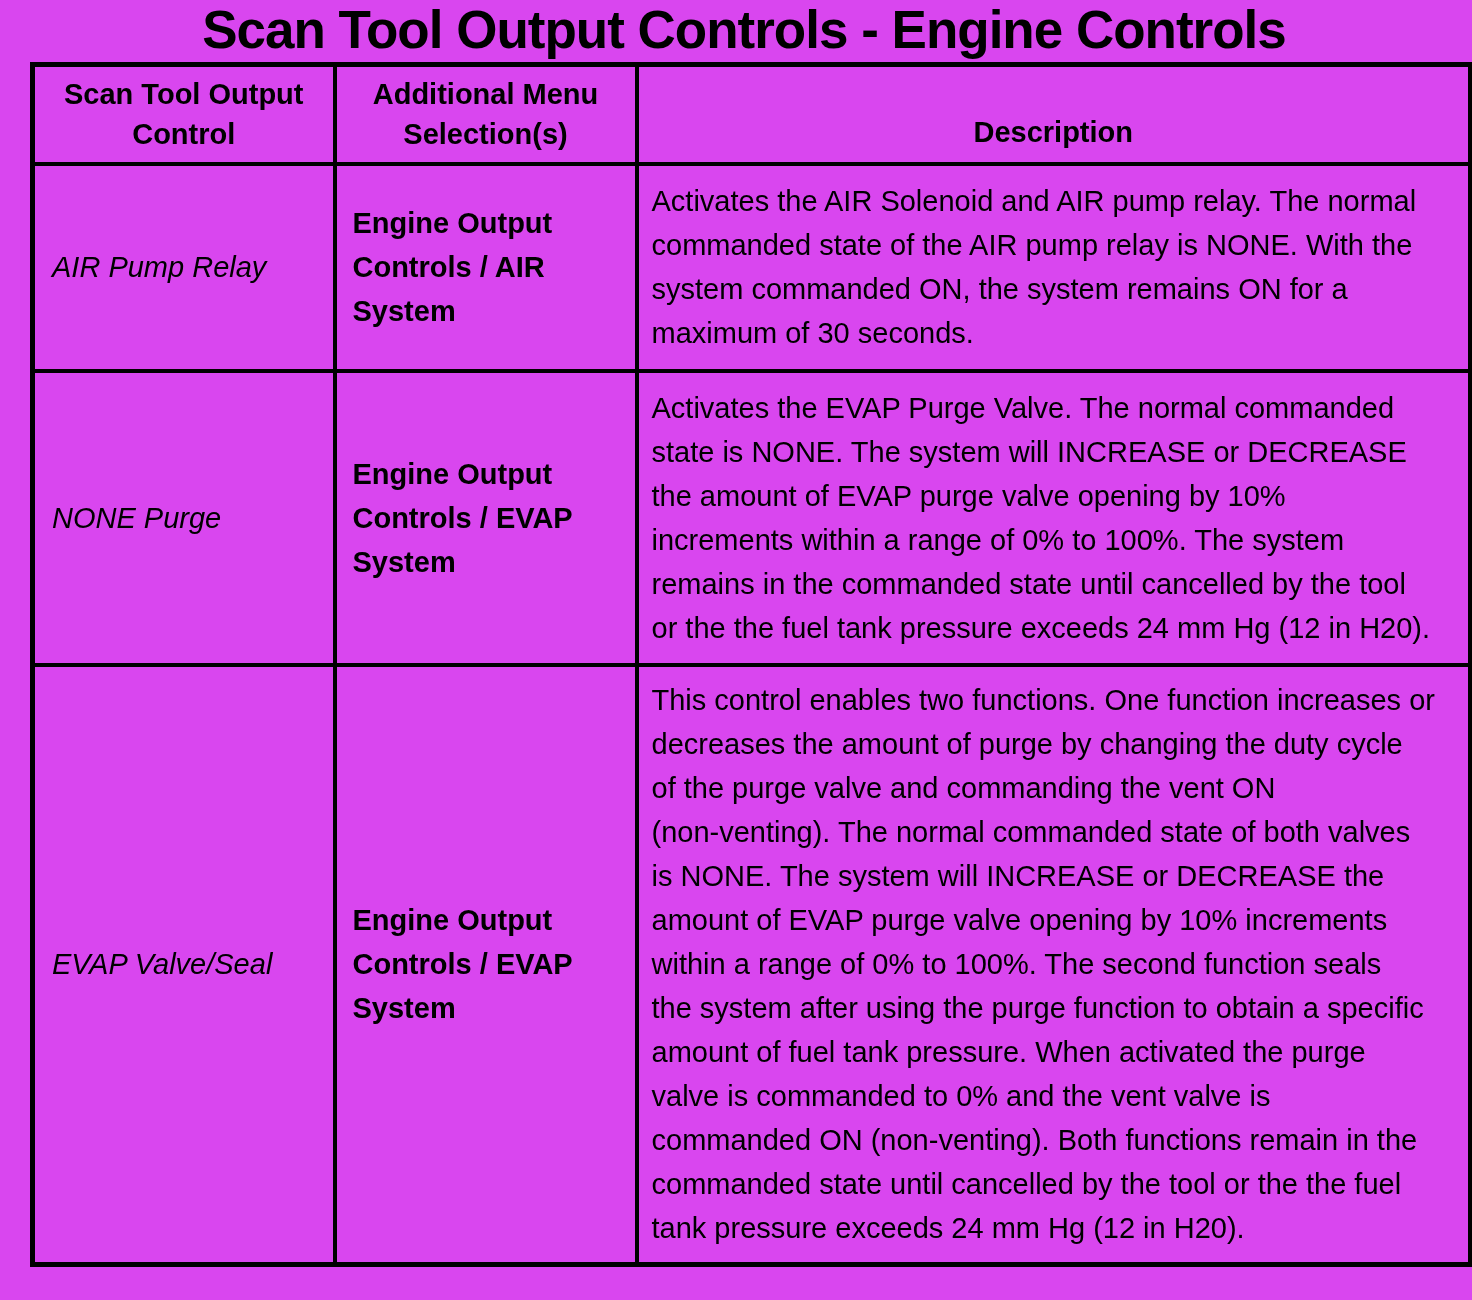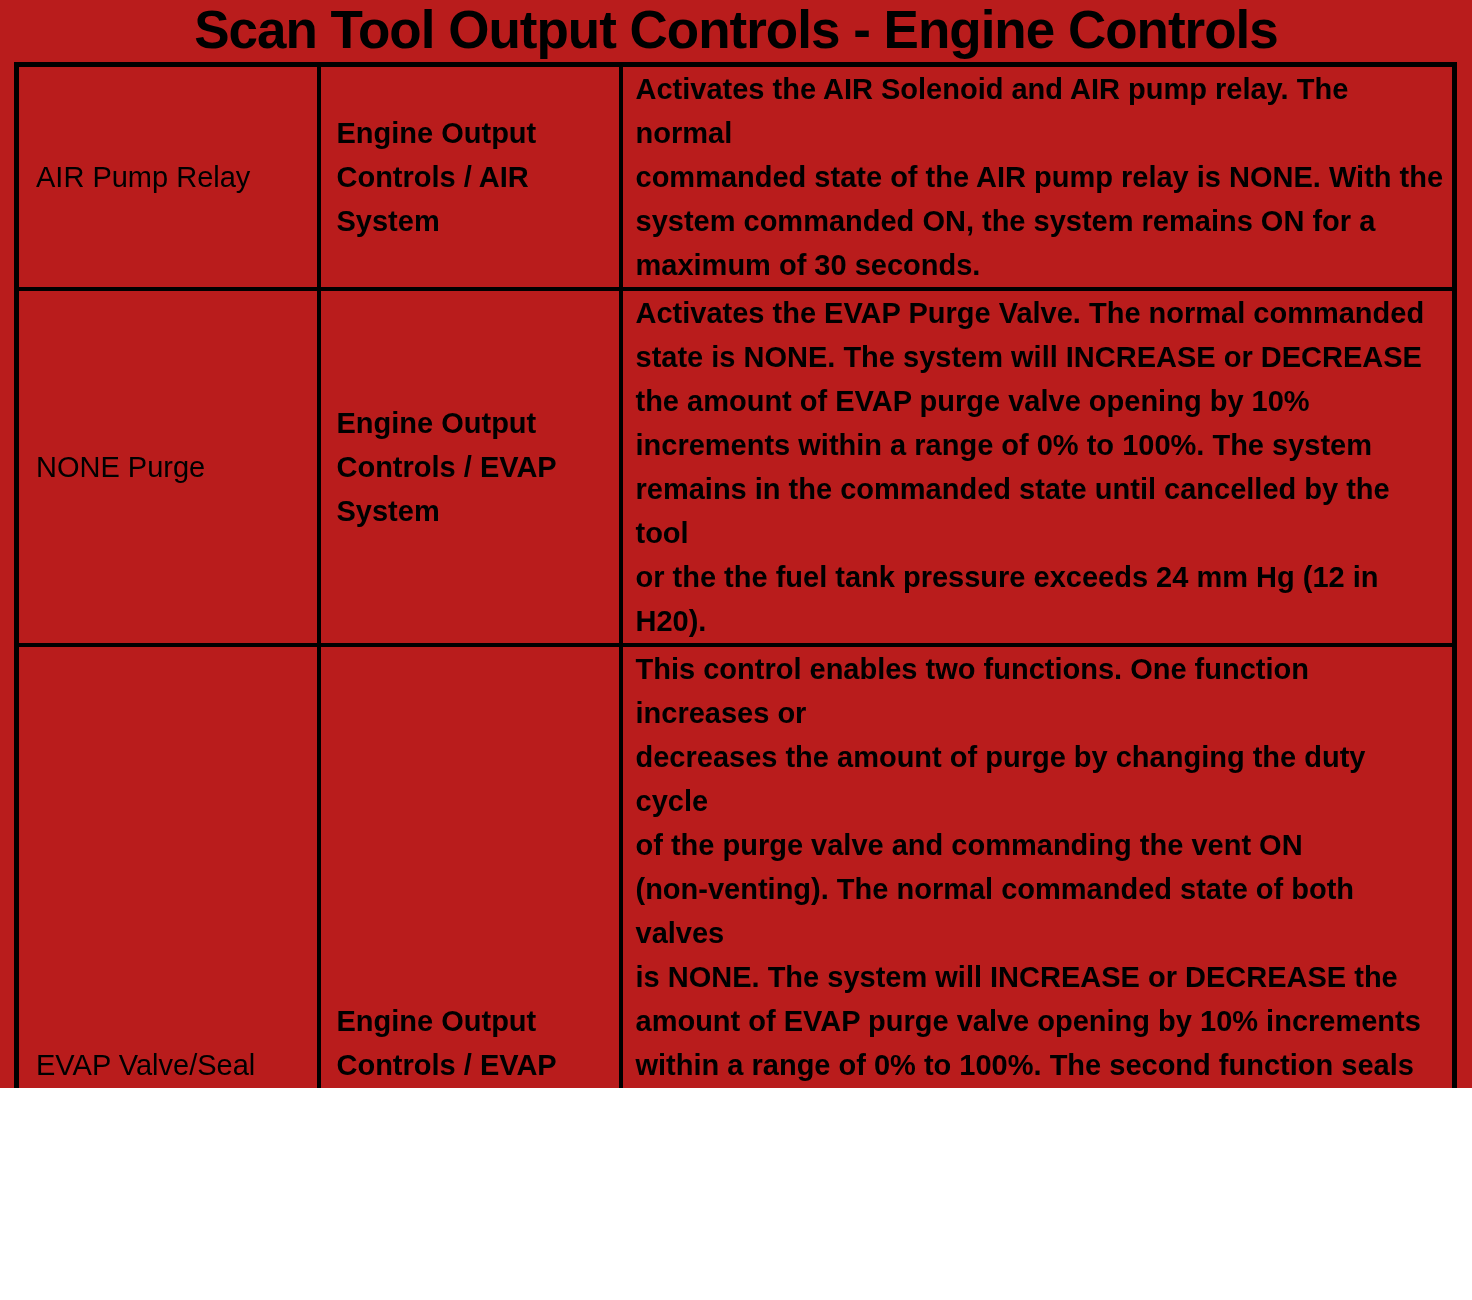--- a/index.html
+++ b/index.html
@@ -3,23 +3,24 @@
 <meta charset="utf-8">
 <style>
   * { margin: 0; padding: 0; box-sizing: border-box; }
   html, body {
     background: #ffffff;
     font-family: "Liberation Sans", "DejaVu Sans", sans-serif;
     color: #000000;
   }
   .page {
     width: 1472px;
-    height: 1088px;
-    background: #b91c1c;
+    height: 1300px;
+    background: #d946ef;
     overflow: hidden;
+    padding-left: 16px;
   }
   .title {
     text-align: center;
     font-weight: bold;
     font-size: 53px;
     line-height: 56px;
     margin-top: 2px;
     margin-bottom: 4px;
     letter-spacing: -1px;
     white-space: nowrap;
@@ -48,38 +49,45 @@
     vertical-align: bottom;
     padding-bottom: 10px;
   }
   .ctrl-table td {
     line-height: 44px;
     text-align: left;
   }
   tr.r1 td { height: 207px; }
   tr.r2 td { height: 294px; margin-top: 32px; }
   tr.r3 td { height: 600px; }
-  td.cell-control { padding-left: 17px; padding-right: 8px; }
+  td.cell-control { padding-left: 17px; padding-right: 8px; font-style: italic; }
   td.cell-menu    { padding-left: 16px; padding-right: 8px; font-weight: bold; }
-  td.cell-desc    { padding-left: 13px; padding-right: 8px; font-weight: bold; }
+  td.cell-desc    { padding-left: 13px; padding-right: 8px; }
 </style>
 </head>
 <body>
 
 <div class="page">
 
   <div class="title">Scan Tool Output Controls - Engine Controls</div>
 
   <table class="ctrl-table">
     <colgroup>
       <col style="width:302px">
       <col style="width:302px">
       <col style="width:834px">
     </colgroup>
     <tbody>
+      <tr class="header-row">
+        <th>Scan Tool Output
+Control</th>
+        <th>Additional Menu
+Selection(s)</th>
+        <th class="desc-header">Description</th>
+      </tr>
 
       <tr class="r1">
         <td class="cell-control">AIR Pump Relay</td>
         <td class="cell-menu">Engine Output
 Controls / AIR
 System</td>
         <td class="cell-desc">Activates the AIR Solenoid and AIR pump relay. The normal
 commanded state of the AIR pump relay is NONE. With the
 system commanded ON, the system remains ON for a
 maximum of 30 seconds.</td>

